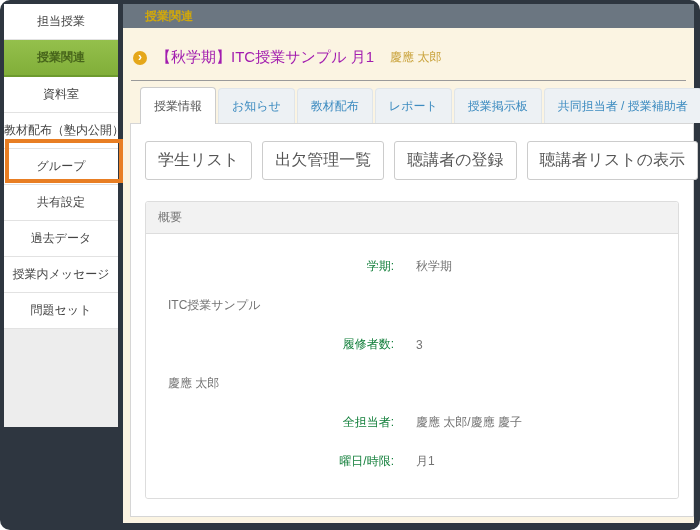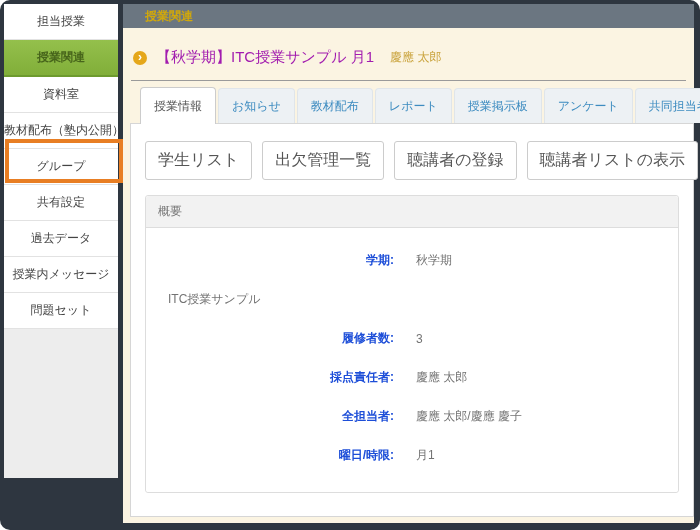--- a/index.html
+++ b/index.html
@@ -3,21 +3,21 @@
 <meta charset="utf-8">
 <style>
   * { margin:0; padding:0; box-sizing:border-box; }
   html,body { width:700px; height:530px; background:#fff; }
   body { font-family:"Liberation Sans","DejaVu Sans",sans-serif; }
 
   .frame { position:relative; width:700px; height:530px; background:#2e3640;
            border-radius:10px; overflow:hidden; }
 
   
-  .sidebar { position:absolute; left:4px; top:4px; width:114px; height:474px; background:#ededed; }
+  .sidebar { position:absolute; left:4px; top:4px; width:114px; height:423px; background:#ededed; }
   .side-item { height:36px; line-height:35px; text-align:center; background:#fff;
                border-bottom:1px solid #e2e2e2; font-size:12px; color:#444; cursor:pointer;
                white-space:nowrap; overflow:hidden; }
   .side-item.active { background:linear-gradient(#94c04c,#81ae39); color:#47651b;
                font-weight:bold; border-bottom:2px solid #6d9a2e; height:37px; }
   .annotation-box { position:absolute; left:5px; top:139px; width:118px; height:44px;
                border:4px solid #e87e23; z-index:20; pointer-events:none; background:transparent; }
 
   
   .main { position:absolute; left:123px; top:4px; width:571px; height:519px; background:#fbf4e2; }
@@ -38,26 +38,26 @@
   .tab.active { background:#fff; color:#555; border-color:#ccc; padding-top:10px;
          padding-bottom:9px; margin-bottom:-1px; z-index:3; }
 
   .panel { position:relative; background:#fff; border:1px solid #d6d6d6; margin-left:7px;
            height:394px; padding:17px 14px; }
 
   .btn-row { display:flex; gap:10px; }
   .btn { background:#fff; border:1px solid #ccc; border-radius:3px; font-size:16px;
          color:#555; padding:8px 12px; cursor:pointer; font-family:inherit; white-space:nowrap; }
 
-  .overview { border:1px solid #ddd; border-radius:3px; margin-top:15px; }
+  .overview { border:1px solid #ddd; border-radius:3px; margin-top:21px; }
   .overview-header { background:#f2f2f2; border-bottom:1px solid #ddd; padding:7px 12px;
          font-size:12px; color:#777; border-radius:3px 3px 0 0; }
   .overview-body { background:#fff; padding:13px 0 17px 0; border-radius:0 0 3px 3px; }
   .field-row { display:flex; align-items:center; padding:11px 0; font-size:12px; }
-  .field-label { width:248px; text-align:right; font-weight:bold; color:#1d4ed8; flex:0 0 auto; }
+  .field-label { width:248px; text-align:right; font-weight:normal; color:#15803d; flex:0 0 auto; }
   .field-value { margin-left:22px; color:#737373; }
 </style>
 </head>
 <body>
 
 <div class="frame">
 
   <nav class="sidebar">
     <div class="side-item">担当授業</div>
     <div class="side-item active">授業関連</div>
@@ -84,21 +84,20 @@
       <span class="page-instructor">慶應 太郎</span>
     </div>
     <hr class="head-rule">
 
     <div class="tabs">
       <div class="tab active">授業情報</div>
       <div class="tab">お知らせ</div>
       <div class="tab">教材配布</div>
       <div class="tab">レポート</div>
       <div class="tab">授業掲示板</div>
-      <div class="tab">アンケート</div>
       <div class="tab">共同担当者 / 授業補助者</div>
     </div>
 
     <div class="panel">
 
       <div class="btn-row">
         <button class="btn">学生リスト</button>
         <button class="btn">出欠管理一覧</button>
         <button class="btn">聴講者の登録</button>
         <button class="btn">聴講者リストの表示</button>
@@ -113,21 +112,20 @@
             <span class="field-value">秋学期</span>
           </div>
           <div class="field-row">
             <span class="field-value">ITC授業サンプル</span>
           </div>
           <div class="field-row">
             <span class="field-label">履修者数:</span>
             <span class="field-value">3</span>
           </div>
           <div class="field-row">
-            <span class="field-label">採点責任者:</span>
             <span class="field-value">慶應 太郎</span>
           </div>
           <div class="field-row">
             <span class="field-label">全担当者:</span>
             <span class="field-value">慶應 太郎/慶應 慶子</span>
           </div>
           <div class="field-row">
             <span class="field-label">曜日/時限:</span>
             <span class="field-value">月1</span>
           </div>

